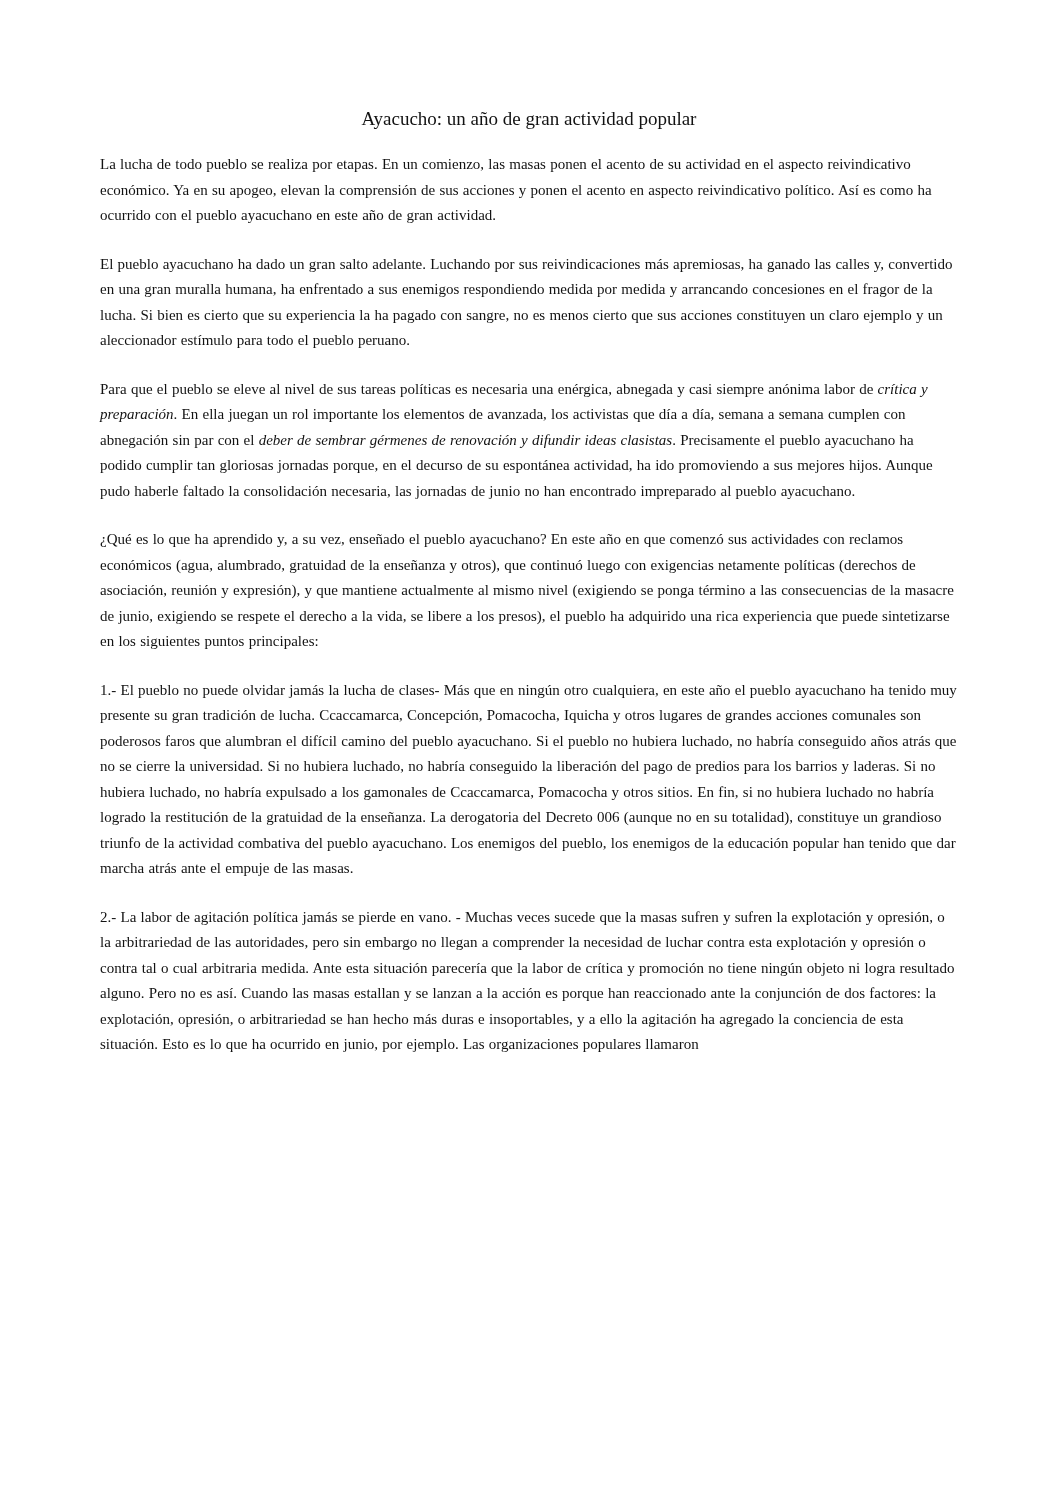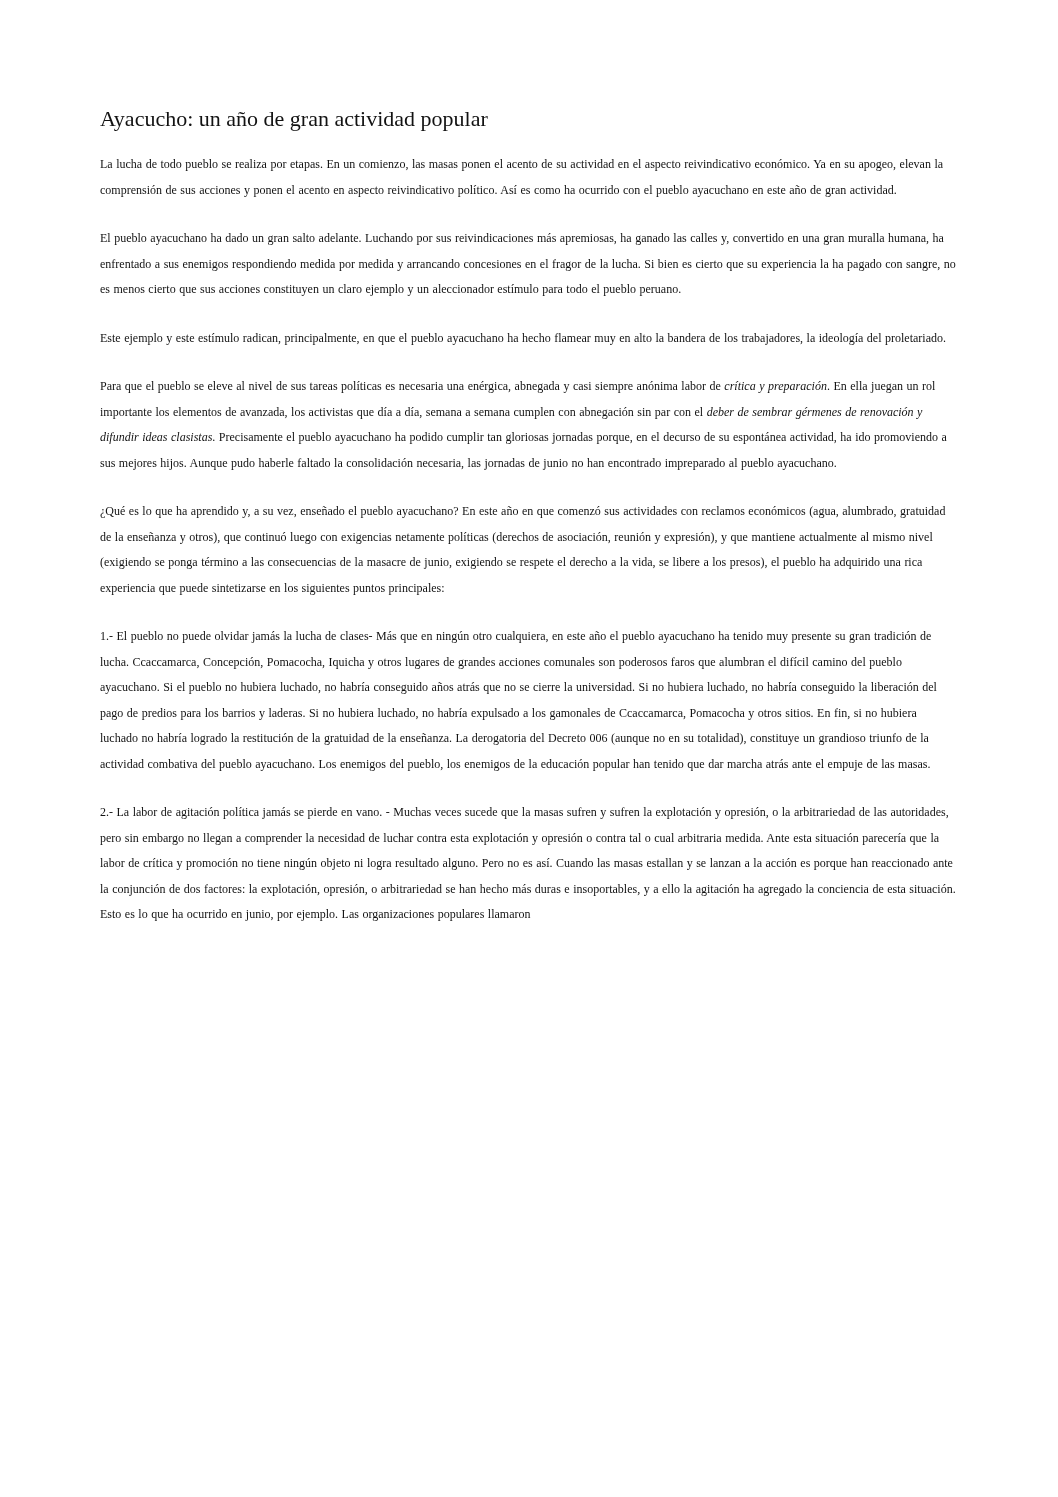--- a/index.html
+++ b/index.html
@@ -16,41 +16,41 @@
   }
   .page {
     box-sizing: border-box;
     width: 1058px;
     height: 1497px;
     padding: 106px 100px 0 100px;
     background: #ffffff;
   }
   .doc-title {
     margin: 0 0 20px 0;
-    font-size: 22px;
+    font-size: 19px;
     line-height: 26px;
     font-weight: normal;
+    text-align: center;
   }
   .doc-body p {
     margin: 0 0 23px 0;
-    font-size: 12px;
+    font-size: 15px;
     line-height: 25.5px;
     text-align: left;
     word-spacing: 0.5px;
   }
   .doc-body em {
   }
 </style>
 </head>
 <body>
 
 <div class="page">
   <p class="doc-title">Ayacucho: un año de gran actividad popular</p>
   <div class="doc-body">
       <p><span>La lucha de todo pueblo se realiza por etapas. En un comienzo, las masas ponen el acento de su actividad en el aspecto reivindicativo económico. Ya en su apogeo, elevan la comprensión de sus acciones y ponen el acento en aspecto reivindicativo político. Así es como ha ocurrido con el pueblo ayacuchano en este año de gran actividad.</span></p>
       <p><span>El pueblo ayacuchano ha dado un gran salto adelante. Luchando por sus reivindicaciones más apremiosas, ha ganado las calles y, convertido en una gran muralla humana, ha enfrentado a sus enemigos respondiendo medida por medida y arrancando concesiones en el fragor de la lucha. Si bien es cierto que su experiencia la ha pagado con sangre, no es menos cierto que sus acciones constituyen un claro ejemplo y un aleccionador estímulo para todo el pueblo peruano.</span></p>
-      <p><span>Este ejemplo y este estímulo radican, principalmente, en que el pueblo ayacuchano ha hecho flamear muy en alto la bandera de los trabajadores, la ideología del proletariado.</span></p>
       <p><span>Para que el pueblo se eleve al nivel de sus tareas políticas es necesaria una enérgica, abnegada y casi siempre anónima labor de </span><em>crítica y preparación</em><span>. En ella juegan un rol importante los elementos de avanzada, los activistas que día a día, semana a semana cumplen con abnegación sin par con el </span><em>deber de sembrar gérmenes de renovación y difundir ideas clasistas</em><span>. Precisamente el pueblo ayacuchano ha podido cumplir tan gloriosas jornadas porque, en el decurso de su espontánea actividad, ha ido promoviendo a sus mejores hijos. Aunque pudo haberle faltado la consolidación necesaria, las jornadas de junio no han encontrado impreparado al pueblo ayacuchano.</span></p>
       <p><span>¿Qué es lo que ha aprendido y, a su vez, enseñado el pueblo ayacuchano? En este año en que comenzó sus actividades con reclamos económicos (agua, alumbrado, gratuidad de la enseñanza y otros), que continuó luego con exigencias netamente políticas (derechos de asociación, reunión y expresión), y que mantiene actualmente al mismo nivel (exigiendo se ponga término a las consecuencias de la masacre de junio, exigiendo se respete el derecho a la vida, se libere a los presos), el pueblo ha adquirido una rica experiencia que puede sintetizarse en los siguientes puntos principales:</span></p>
       <p><span>1.- El pueblo no puede olvidar jamás la lucha de clases- Más que en ningún otro cualquiera, en este año el pueblo ayacuchano ha tenido muy presente su gran tradición de lucha. Ccaccamarca, Concepción, Pomacocha, Iquicha y otros lugares de grandes acciones comunales son poderosos faros que alumbran el difícil camino del pueblo ayacuchano. Si el pueblo no hubiera luchado, no habría conseguido años atrás que no se cierre la universidad. Si no hubiera luchado, no habría conseguido la liberación del pago de predios para los barrios y laderas. Si no hubiera luchado, no habría expulsado a los gamonales de Ccaccamarca, Pomacocha y otros sitios. En fin, si no hubiera luchado no habría logrado la restitución de la gratuidad de la enseñanza. La derogatoria del Decreto 006 (aunque no en su totalidad), constituye un grandioso triunfo de la actividad combativa del pueblo ayacuchano. Los enemigos del pueblo, los enemigos de la educación popular han tenido que dar marcha atrás ante el empuje de las masas.</span></p>
       <p><span>2.- La labor de agitación política jamás se pierde en vano. - Muchas veces sucede que la masas sufren y sufren la explotación y opresión, o la arbitrariedad de las autoridades, pero sin embargo no llegan a comprender la necesidad de luchar contra esta explotación y opresión o contra tal o cual arbitraria medida. Ante esta situación parecería que la labor de crítica y promoción no tiene ningún objeto ni logra resultado alguno. Pero no es así. Cuando las masas estallan y se lanzan a la acción es porque han reaccionado ante la conjunción de dos factores: la explotación, opresión, o arbitrariedad se han hecho más duras e insoportables, y a ello la agitación ha agregado la conciencia de esta situación. Esto es lo que ha ocurrido en junio, por ejemplo. Las organizaciones populares llamaron</span></p>
     </div>
 </div>
 
 </body></html>

